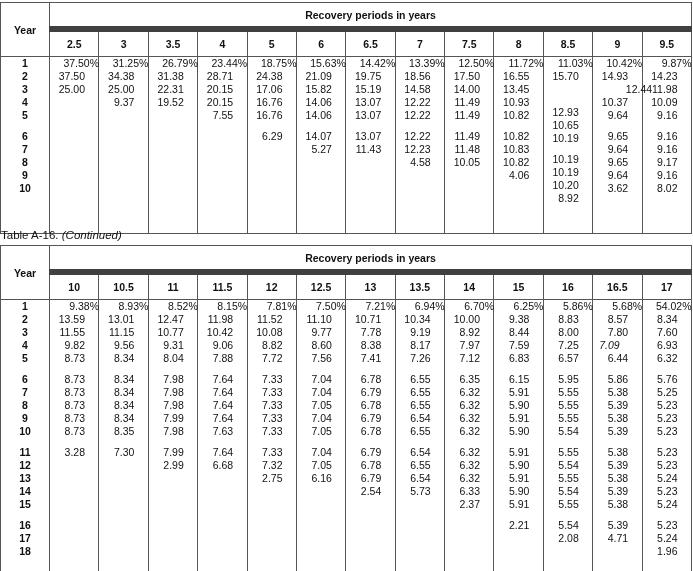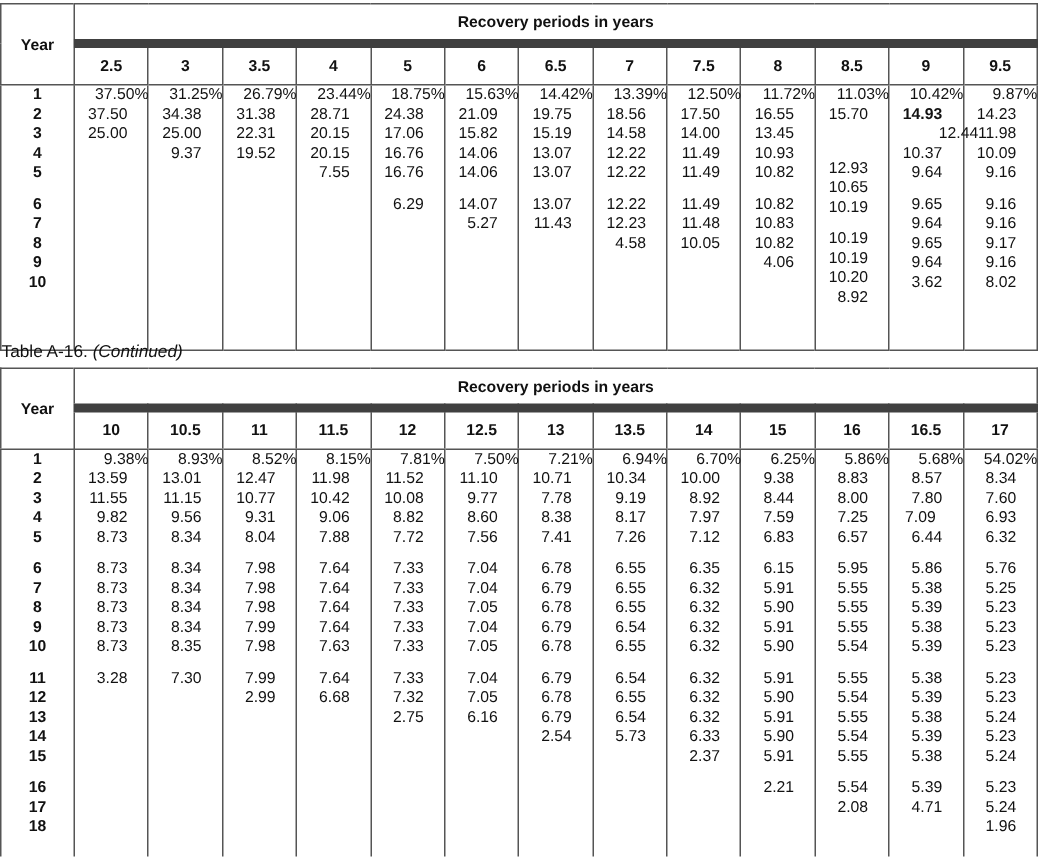--- a/index.html
+++ b/index.html
@@ -200,21 +200,21 @@
           <div class="line" style="width: 36px; text-align: right; padding-right: 7px; box-sizing: border-box;">10.19</div>
           <div class="gap"></div>
           <div class="line" style="width: 36px; text-align: right; padding-right: 7px; box-sizing: border-box;">10.19</div>
           <div class="line" style="width: 36px; text-align: right; padding-right: 7px; box-sizing: border-box;">10.19</div>
           <div class="line" style="width: 36px; text-align: right; padding-right: 7px; box-sizing: border-box;">10.20</div>
           <div class="line" style="width: 36px; text-align: right; padding-right: 7px; box-sizing: border-box;">8.92</div>
           <div class="line"></div>
         </td>
         <td class="datacell" style="padding-left: 6px;">
           <div class="line" style="width: 43px; text-align: right; padding-right: 0px; box-sizing: border-box;">10.42%</div>
-          <div class="line" style="width: 36px; text-align: right; padding-right: 7px; box-sizing: border-box; font-weight: bold;">14.93</div>
+          <div class="line" style="width: 36px; text-align: right; padding-right: 7px; box-sizing: border-box;">14.93</div>
           <div class="line" style="width: 36px; text-align: right; padding-right: 7px; box-sizing: border-box; margin-left: 24px;">12.44</div>
           <div class="line" style="width: 36px; text-align: right; padding-right: 7px; box-sizing: border-box;">10.37</div>
           <div class="line" style="width: 36px; text-align: right; padding-right: 7px; box-sizing: border-box;">9.64</div>
           <div class="gap"></div>
           <div class="line" style="width: 36px; text-align: right; padding-right: 7px; box-sizing: border-box;">9.65</div>
           <div class="line" style="width: 36px; text-align: right; padding-right: 7px; box-sizing: border-box;">9.64</div>
           <div class="line" style="width: 36px; text-align: right; padding-right: 7px; box-sizing: border-box;">9.65</div>
           <div class="line" style="width: 36px; text-align: right; padding-right: 7px; box-sizing: border-box;">9.64</div>
           <div class="line" style="width: 36px; text-align: right; padding-right: 7px; box-sizing: border-box;">3.62</div>
         </td>
@@ -537,21 +537,21 @@
           <div class="line" style="width: 36px; text-align: right; padding-right: 7px; box-sizing: border-box;">5.55</div>
           <div class="gap"></div>
           <div class="line" style="width: 36px; text-align: right; padding-right: 7px; box-sizing: border-box;">5.54</div>
           <div class="line" style="width: 36px; text-align: right; padding-right: 7px; box-sizing: border-box;">2.08</div>
           <div class="line"></div>
         </td>
         <td class="datacell" style="padding-left: 6px;">
           <div class="line" style="width: 43px; text-align: right; padding-right: 0px; box-sizing: border-box;">5.68%</div>
           <div class="line" style="width: 36px; text-align: right; padding-right: 7px; box-sizing: border-box;">8.57</div>
           <div class="line" style="width: 36px; text-align: right; padding-right: 7px; box-sizing: border-box;">7.80</div>
-          <div class="line" style="width: 36px; text-align: center; padding-right: 7px; box-sizing: border-box;">7.09</div>
+          <div class="line" style="width: 36px; text-align: left; padding-right: 7px; box-sizing: border-box; font-style: italic;">7.09</div>
           <div class="line" style="width: 36px; text-align: right; padding-right: 7px; box-sizing: border-box;">6.44</div>
           <div class="gap"></div>
           <div class="line" style="width: 36px; text-align: right; padding-right: 7px; box-sizing: border-box;">5.86</div>
           <div class="line" style="width: 36px; text-align: right; padding-right: 7px; box-sizing: border-box;">5.38</div>
           <div class="line" style="width: 36px; text-align: right; padding-right: 7px; box-sizing: border-box;">5.39</div>
           <div class="line" style="width: 36px; text-align: right; padding-right: 7px; box-sizing: border-box;">5.38</div>
           <div class="line" style="width: 36px; text-align: right; padding-right: 7px; box-sizing: border-box;">5.39</div>
           <div class="gap"></div>
           <div class="line" style="width: 36px; text-align: right; padding-right: 7px; box-sizing: border-box;">5.38</div>
           <div class="line" style="width: 36px; text-align: right; padding-right: 7px; box-sizing: border-box;">5.39</div>

